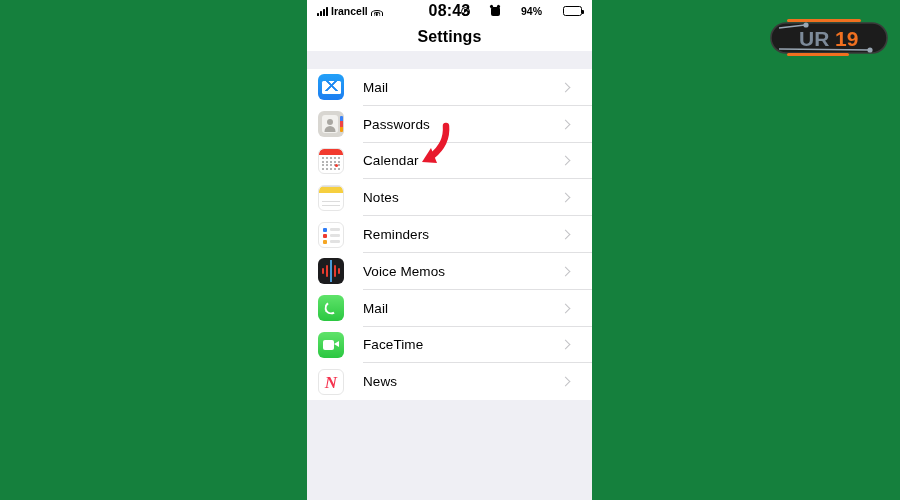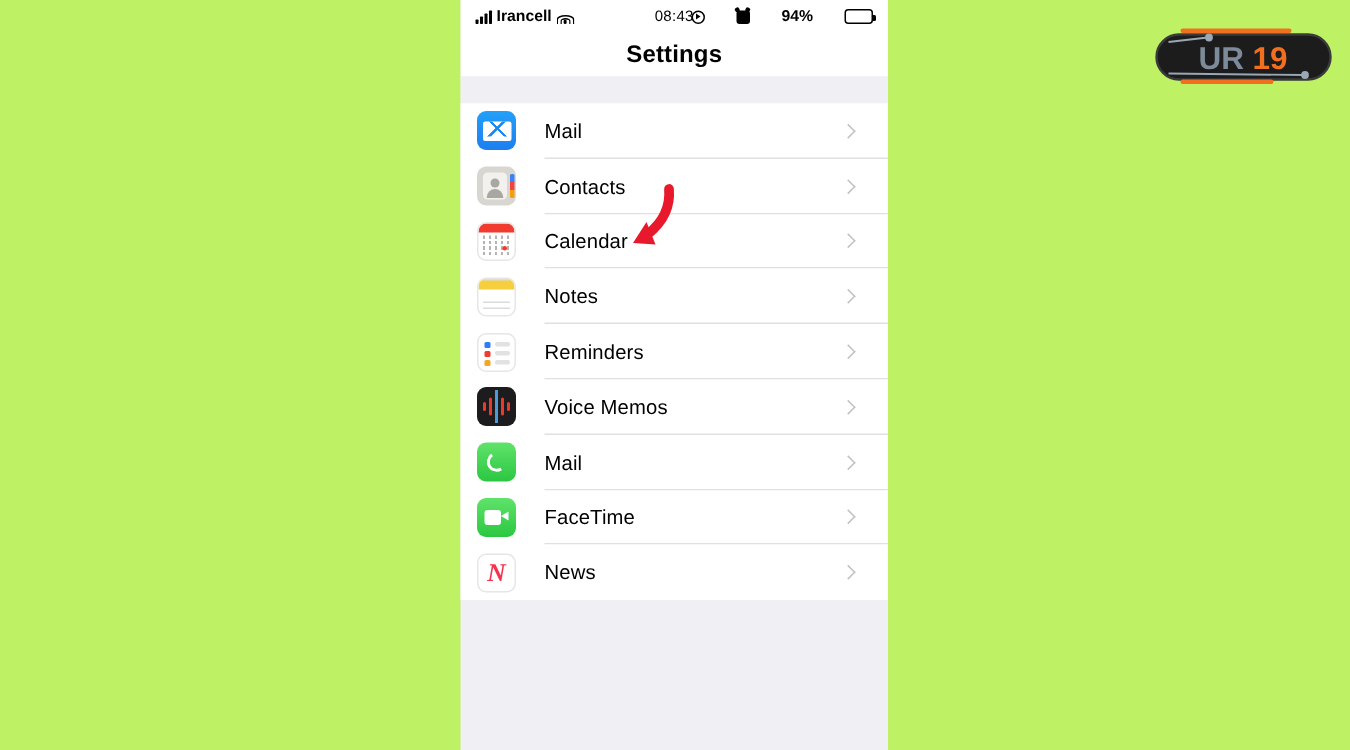--- a/index.html
+++ b/index.html
@@ -1,38 +1,38 @@
 <!DOCTYPE html>
 <html><head>
 <meta charset="utf-8">
 <style>
   * { margin:0; padding:0; box-sizing:border-box; }
   html, body {
     width:900px; height:500px;
     background:#000; overflow:hidden;
     font-family:"Liberation Sans", sans-serif;
   }
-  #root { position:relative; width:900px; height:500px; background:#bef264; }
+  #root { position:relative; width:900px; height:500px; background:#15803d; }
 
   
   #phone {
     position:absolute; left:307px; top:0;
     width:285px; height:500px;
     background:#efeff4; overflow:hidden;
   }
 
   
   #statusbar {
     position:relative; height:22px; background:#fff;
     display:flex; align-items:center; padding:0 10px;
     font-size:11px; font-weight:bold; color:#000;
   }
   .sb-left { display:flex; align-items:center; gap:3px; }
   .sb-center { position:absolute; left:0; right:0; text-align:center;
-               font-size:10px; font-weight:normal; letter-spacing:.2px; }
+               font-size:16px; font-weight:bold; letter-spacing:.2px; }
   .sb-right { margin-left:auto; display:flex; align-items:center; gap:21px; z-index:2; }
   .bars { display:flex; align-items:flex-end; gap:1px; height:9px; }
   .bars i { display:block; width:2px; background:#000; border-radius:.5px; }
   .bars i:nth-child(1){height:3px}.bars i:nth-child(2){height:5px}
   .bars i:nth-child(3){height:7px}.bars i:nth-child(4){height:9px}
   .carrier { font-size:10.5px; font-weight:bold; }
   .wifi { position:relative; width:12px; height:9px; }
   .wifi span { position:absolute; left:50%; bottom:0; transform:translateX(-50%);
     border:1.4px solid #000; border-bottom:none; border-radius:50% 50% 0 0; }
   .wifi span:nth-child(1){width:12px;height:6px;}
@@ -245,21 +245,21 @@
         <span class="label">Mail</span>
         <span class="chev"></span>
         <span class="sep"></span>
       </div>
 
       <div class="row">
         <span class="ic ic-contacts">
           <span class="pers"></span>
             <span class="tabs"></span>
         </span>
-        <span class="label">Contacts</span>
+        <span class="label">Passwords</span>
         <span class="chev"></span>
         <span class="sep"></span>
       </div>
 
       <div class="row">
         <span class="ic ic-calendar">
           <span class="hd"></span>
             <span class="grid"></span>
             <span class="dot"></span>
         </span>

